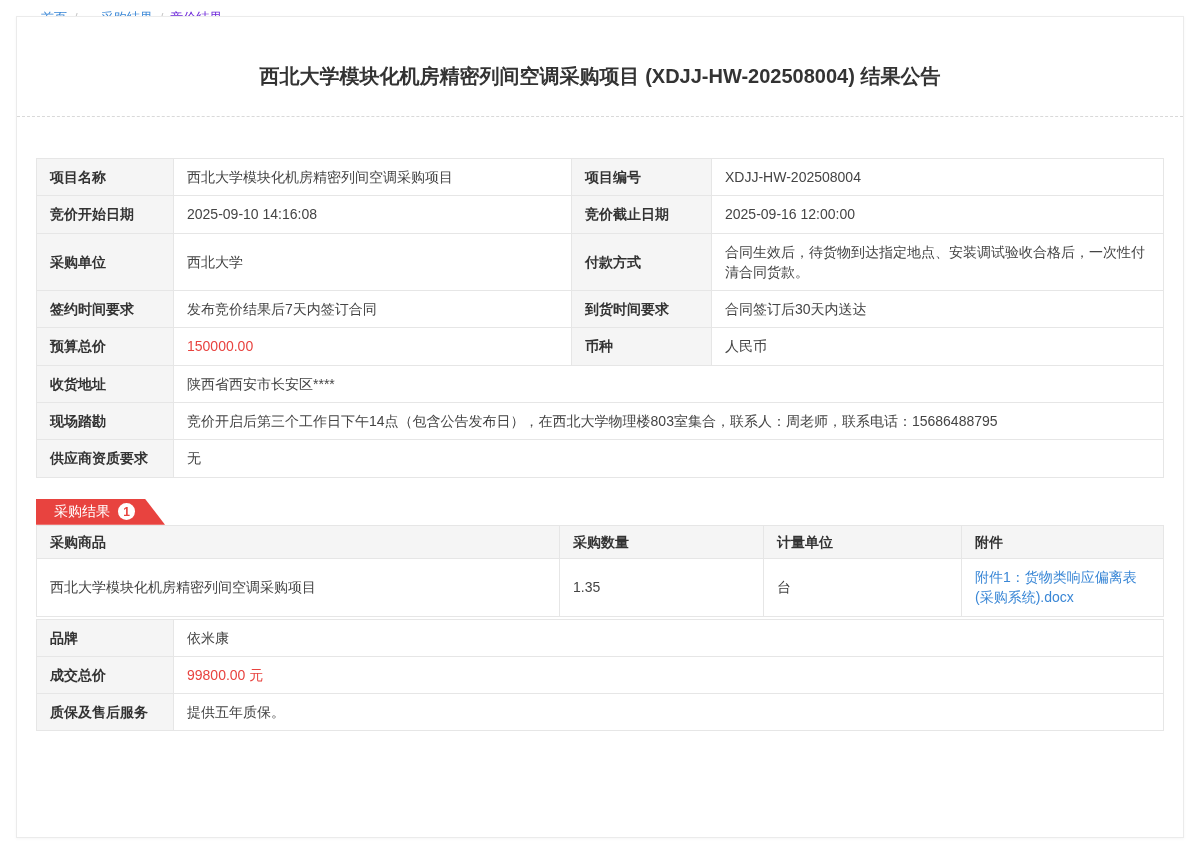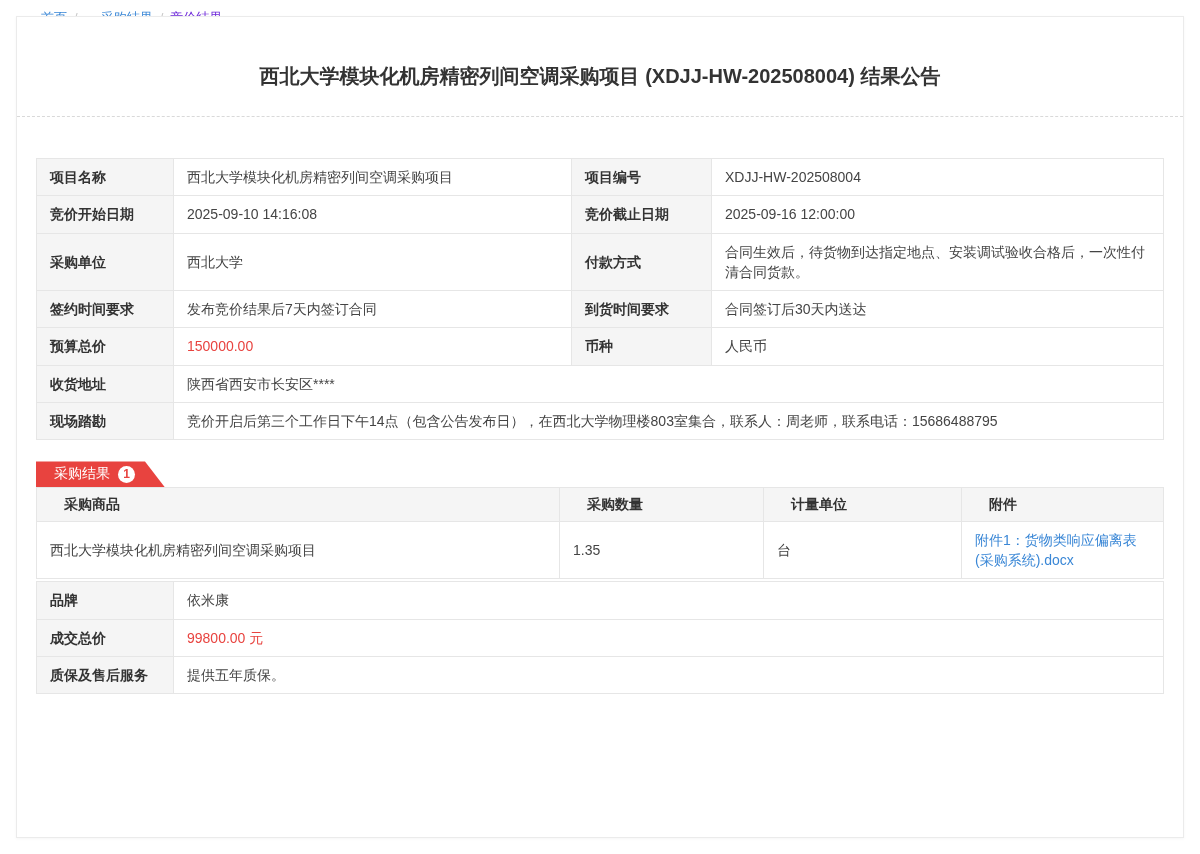--- a/index.html
+++ b/index.html
@@ -111,21 +111,21 @@
     border-radius: 50%;
     font-size: 12px;
     font-weight: bold;
     display: inline-flex;
     align-items: center;
     justify-content: center;
     line-height: 1;
   }
 
   .result-table { margin-top: 0; }
-  .result-table th { height: 31px; padding: 6px 27px; }
+  .result-table th { height: 31px; padding: 6px 13px; }
   .result-table td { height: 56px; }
   .attachment-link {
     color: #3a87d6;
     text-decoration: none;
     cursor: pointer;
   }
   .detail-table { margin-top: 2px; }
   .detail-table td, .detail-table td.label { height: 36px; }
 </style>
 </head>
@@ -181,20 +181,24 @@
         <td>人民币</td>
       </tr>
       <tr>
         <td class="label">收货地址</td>
         <td colspan="3">陕西省西安市长安区****</td>
       </tr>
       <tr>
         <td class="label">现场踏勘</td>
         <td colspan="3">竞价开启后第三个工作日下午14点（包含公告发布日），在西北大学物理楼803室集合，联系人：周老师，联系电话：15686488795</td>
       </tr>
+      <tr>
+        <td class="label">供应商资质要求</td>
+        <td colspan="3">无</td>
+      </tr>
     </tbody>
       </table>
 
     <div class="result-badge">
       <span>采购结果</span>
       <span class="badge-circle">1</span>
     </div>
 
     <table class="result-table">
       <colgroup>

